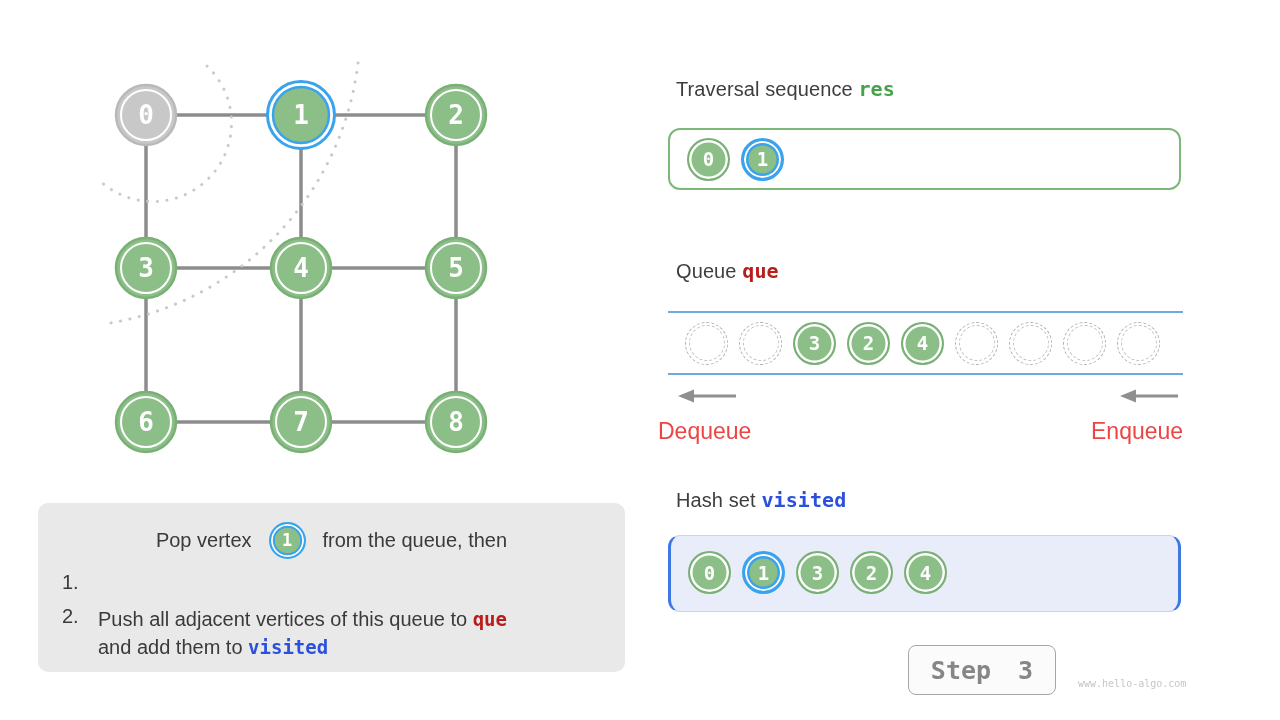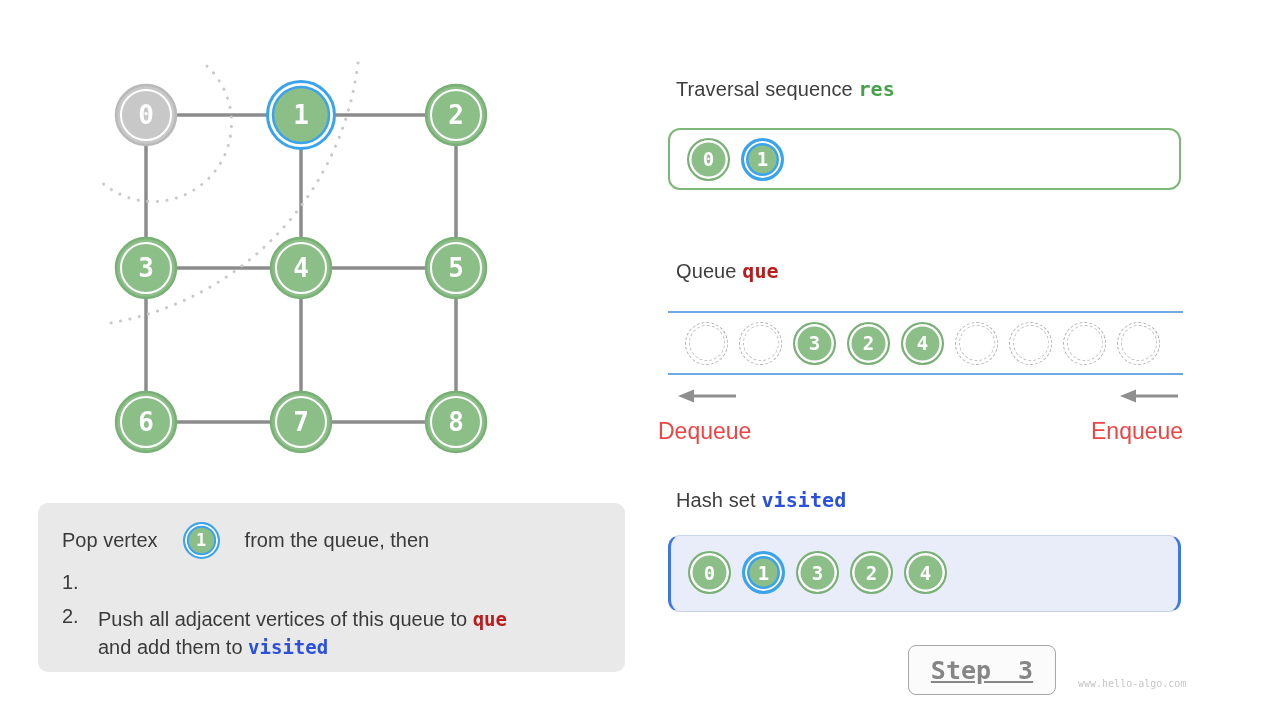--- a/index.html
+++ b/index.html
@@ -46,37 +46,37 @@
   #hashset-box { position:absolute; left:668px; top:535px; width:513px; height:77px;
                  background:#e9edf9; border-radius:12px;
                  border:1.5px solid #c8d3ee;
                  border-left:3.5px solid #3e78e2; border-right:3.5px solid #3e78e2; }
   #hashset-box .chip-row { left:17px; top:0; height:73px; }
 
   
   #explain-box { position:absolute; left:38px; top:503px; width:587px; height:169px;
                  background:#e9e9e9; border-radius:10px; padding:17px 24px 0 24px;
                  color:#3a3a3a; font-size:20px; }
-  #explain-intro { display:flex; align-items:center; gap:25px; height:40px; }
+  #explain-intro { display:flex; align-items:center; gap:17px; height:40px;justify-content:center; }
   .badge { width:37px; height:37px; border-radius:50%; background:#8cbe88;
            border:2.5px solid #3aa3ee;
            box-shadow: inset 0 0 0 1.8px #ffffff, inset 0 0 0 3.8px #3aa3ee;
            display:inline-flex; align-items:center; justify-content:center;
            color:#fff; font-family:"DejaVu Sans Mono", monospace; font-weight:bold; font-size:17px; }
   .li { display:flex; margin-top:11px; }
   .li .num { width:36px; flex:0 0 auto; }
   .li .li-text { line-height:28px; }
   .inline-code { font-family:"DejaVu Sans Mono", monospace; font-weight:bold; font-size:19px; }
 
   
   #step-button { position:absolute; left:908px; top:645px; width:148px; height:50px;
                  background:#fbfbfb; border:1.5px solid #a6a6a6; border-radius:8px;
                  display:flex; align-items:center; justify-content:center;
                  font-family:"DejaVu Sans Mono", monospace; font-weight:bold;
-                 font-size:25px; color:#868686; word-spacing:12px; cursor:pointer;text-decoration:underline; }
+                 font-size:25px; color:#868686; word-spacing:12px; cursor:pointer; }
   #watermark { position:absolute; left:1078px; top:678px;
                font-family:"DejaVu Sans Mono", monospace; font-size:10px; color:#c6c6c6; }
 
   
   #graph-svg { position:absolute; left:0; top:0; }
   .edge { stroke:#8c8c8c; stroke-width:3.5; }
   .dots { fill:none; stroke:#c9c9c9; stroke-width:3; stroke-linecap:round;
           stroke-dasharray:0.1 9.5; }
   .v-label { font-family:"DejaVu Sans Mono", monospace; font-weight:bold;
              font-size:26px; fill:#ffffff; text-anchor:middle; }

